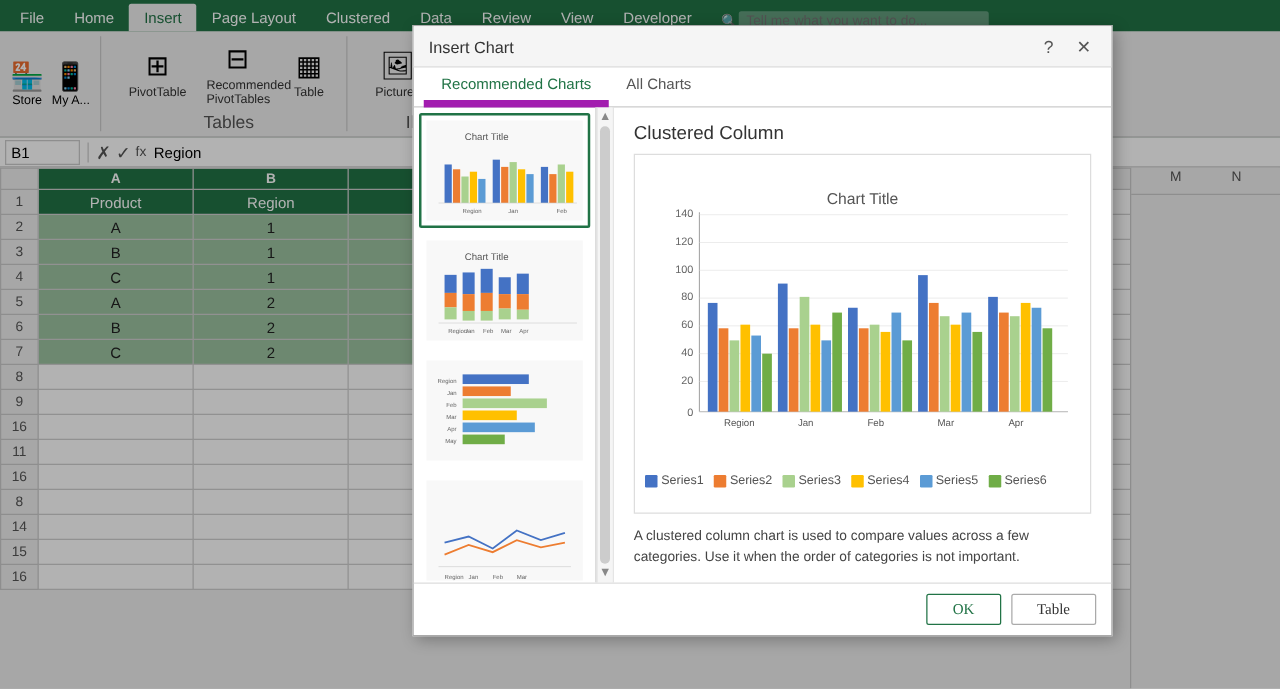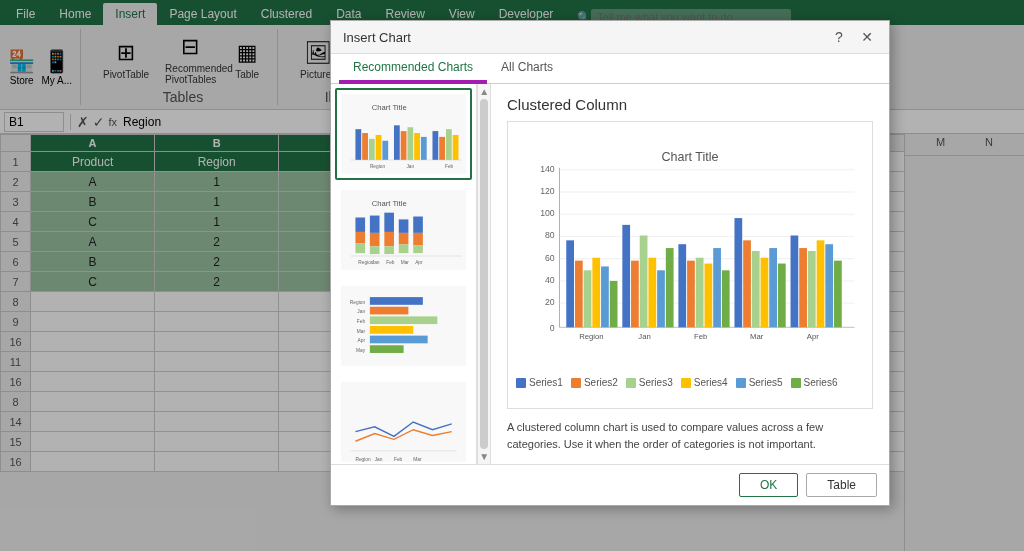--- a/index.html
+++ b/index.html
@@ -42,38 +42,38 @@
     .dialog-overlay { position: absolute; top: 0; left: 0; right: 0; bottom: 0; background: rgba(0,0,0,0.3); display: flex; align-items: flex-start; justify-content: flex-start; padding-top: 20px; padding-left: 330px; z-index: 100; }
     .dialog { background: white; border: 1px solid #aaa; box-shadow: 3px 3px 12px rgba(0,0,0,0.3); width: 560px; display: flex; flex-direction: column; }
     .dialog-title-bar { background: #f5f5f5; border-bottom: 1px solid #ddd; padding: 6px 12px; display: flex; align-items: center; justify-content: space-between; }
     .dialog-title { font-size: 13px; font-weight: 500; color: #333; }
     .dialog-controls { display: flex; gap: 8px; align-items: center; }
     .dialog-ctrl-btn { width: 20px; height: 20px; border: none; background: none; cursor: pointer; font-size: 14px; color: #555; display: flex; align-items: center; justify-content: center; }
 
     
     .dialog-tabs { display: flex; border-bottom: 1px solid #ccc; padding: 0 8px; }
     .dialog-tab { padding: 6px 14px; font-size: 12px; cursor: pointer; color: #555; border-bottom: 2px solid transparent; margin-bottom: -1px; }
-    .dialog-tab.active { color: #217346; border-bottom: 4px solid #a21caf; font-weight: 500; }
+    .dialog-tab.active { color: #217346; border-bottom: 6px solid #a21caf; font-weight: 500; }
 
     
     .dialog-body { display: flex; height: 380px; }
     .chart-list { width: 160px; border-right: 1px solid #ddd; overflow-y: auto; padding: 4px; display: flex; flex-direction: column; gap: 4px; position: relative; }
     .chart-list::-webkit-scrollbar { width: 8px; }
     .chart-list::-webkit-scrollbar-thumb { background: #ccc; }
     .chart-thumb { border: 2px solid transparent; cursor: pointer; padding: 4px; border-radius: 2px; }
     .chart-thumb.active { border-color: #217346; }
     .chart-thumb-img { width: 100%; height: 80px; background: #f8f8f8; display: flex; align-items: center; justify-content: center; overflow: hidden; }
     .chart-detail { flex: 1; padding: 12px 16px; display: flex; flex-direction: column; }
     .chart-detail-title { font-size: 15px; font-weight: 400; color: #333; margin-bottom: 8px; }
     .chart-preview { border: 1px solid #ddd; background: white; flex: 1; margin-bottom: 10px; padding: 8px; }
     .chart-description { font-size: 11px; color: #444; line-height: 1.5; }
 
     
     .dialog-footer { border-top: 1px solid #ddd; padding: 8px 12px; display: flex; justify-content: flex-end; gap: 8px; }
-    .dialog-btn { padding: 4px 20px; font-size: 12px; cursor: pointer; border-radius: 2px; }
+    .dialog-btn { padding: 4px 20px; font-size: 12px; cursor: pointer; border-radius: 2px; font-family: Liberation Serif, serif; }
     .dialog-btn.ok { background: white; border: 1px solid #217346; color: #217346; }
     .dialog-btn.cancel { background: white; border: 1px solid #aaa; color: #333; }
     .chart-svg { width: 100%; height: 240px; }
 
     
     .legend { display: flex; gap: 8px; flex-wrap: wrap; font-size: 10px; color: #555; margin-top: 4px; text-align: right; }
     .legend-item { display: flex; align-items: center; gap: 3px; }
     .legend-dot { width: 10px; height: 10px; border-radius: 1px; }
   </style>
 </head>

